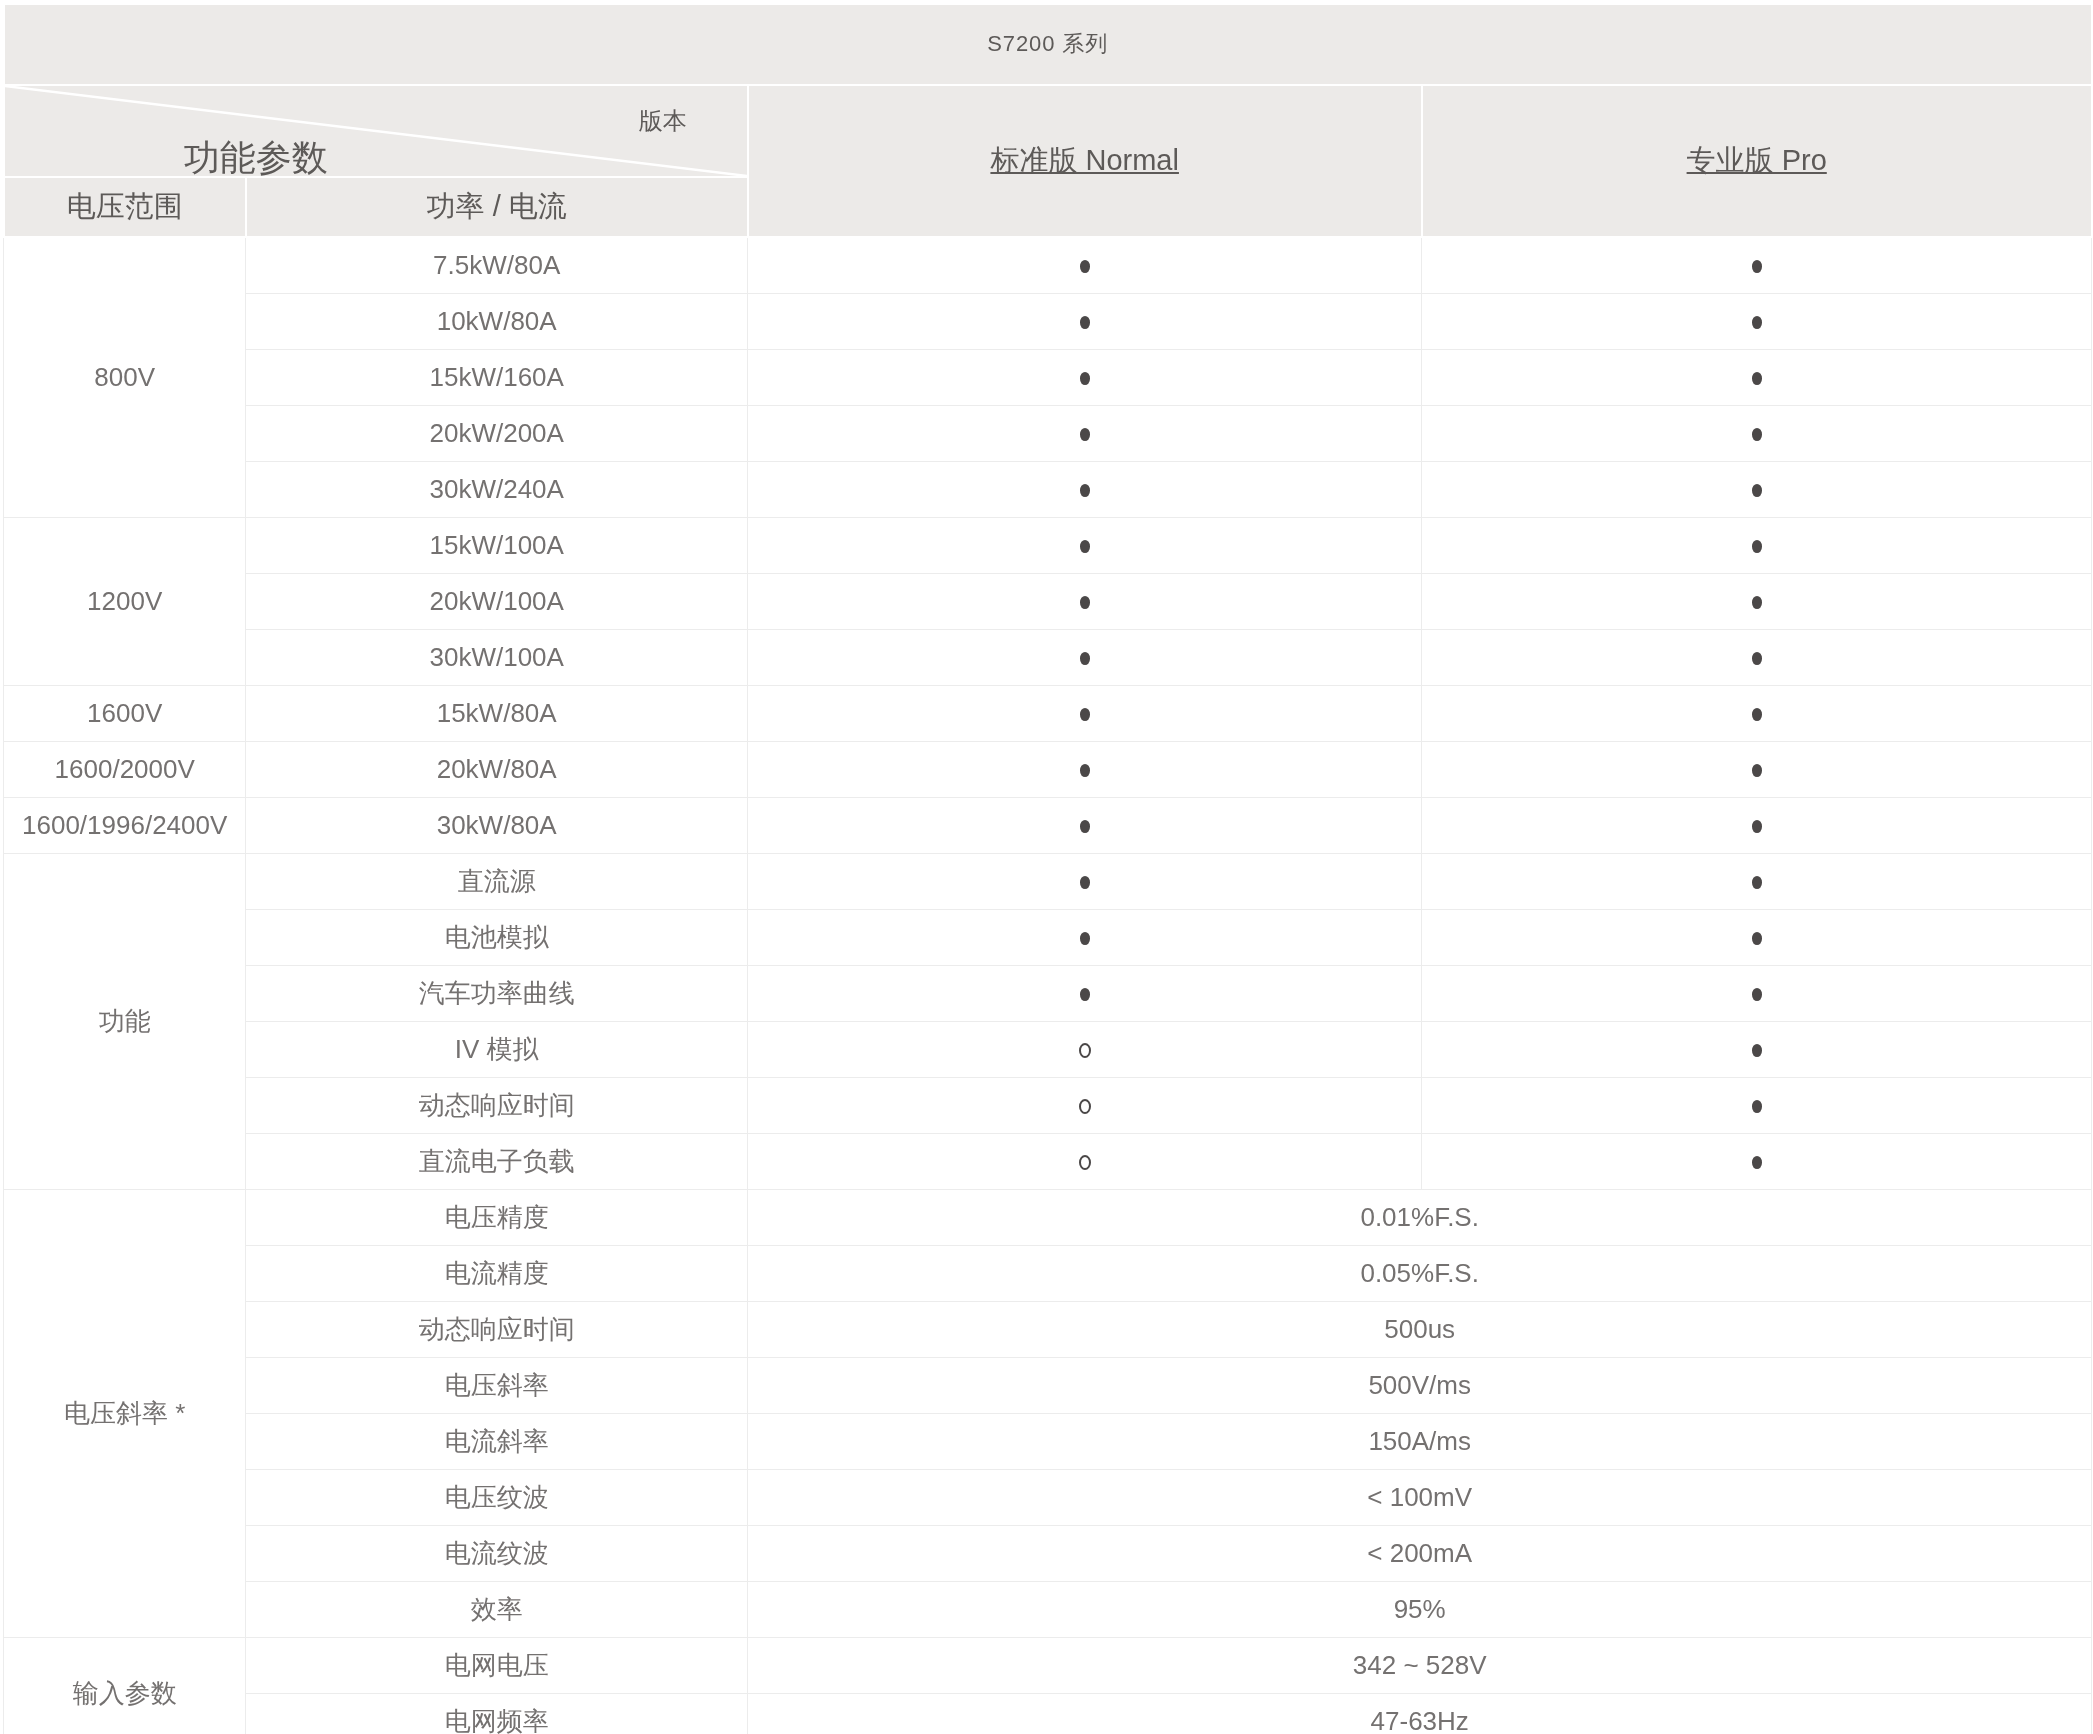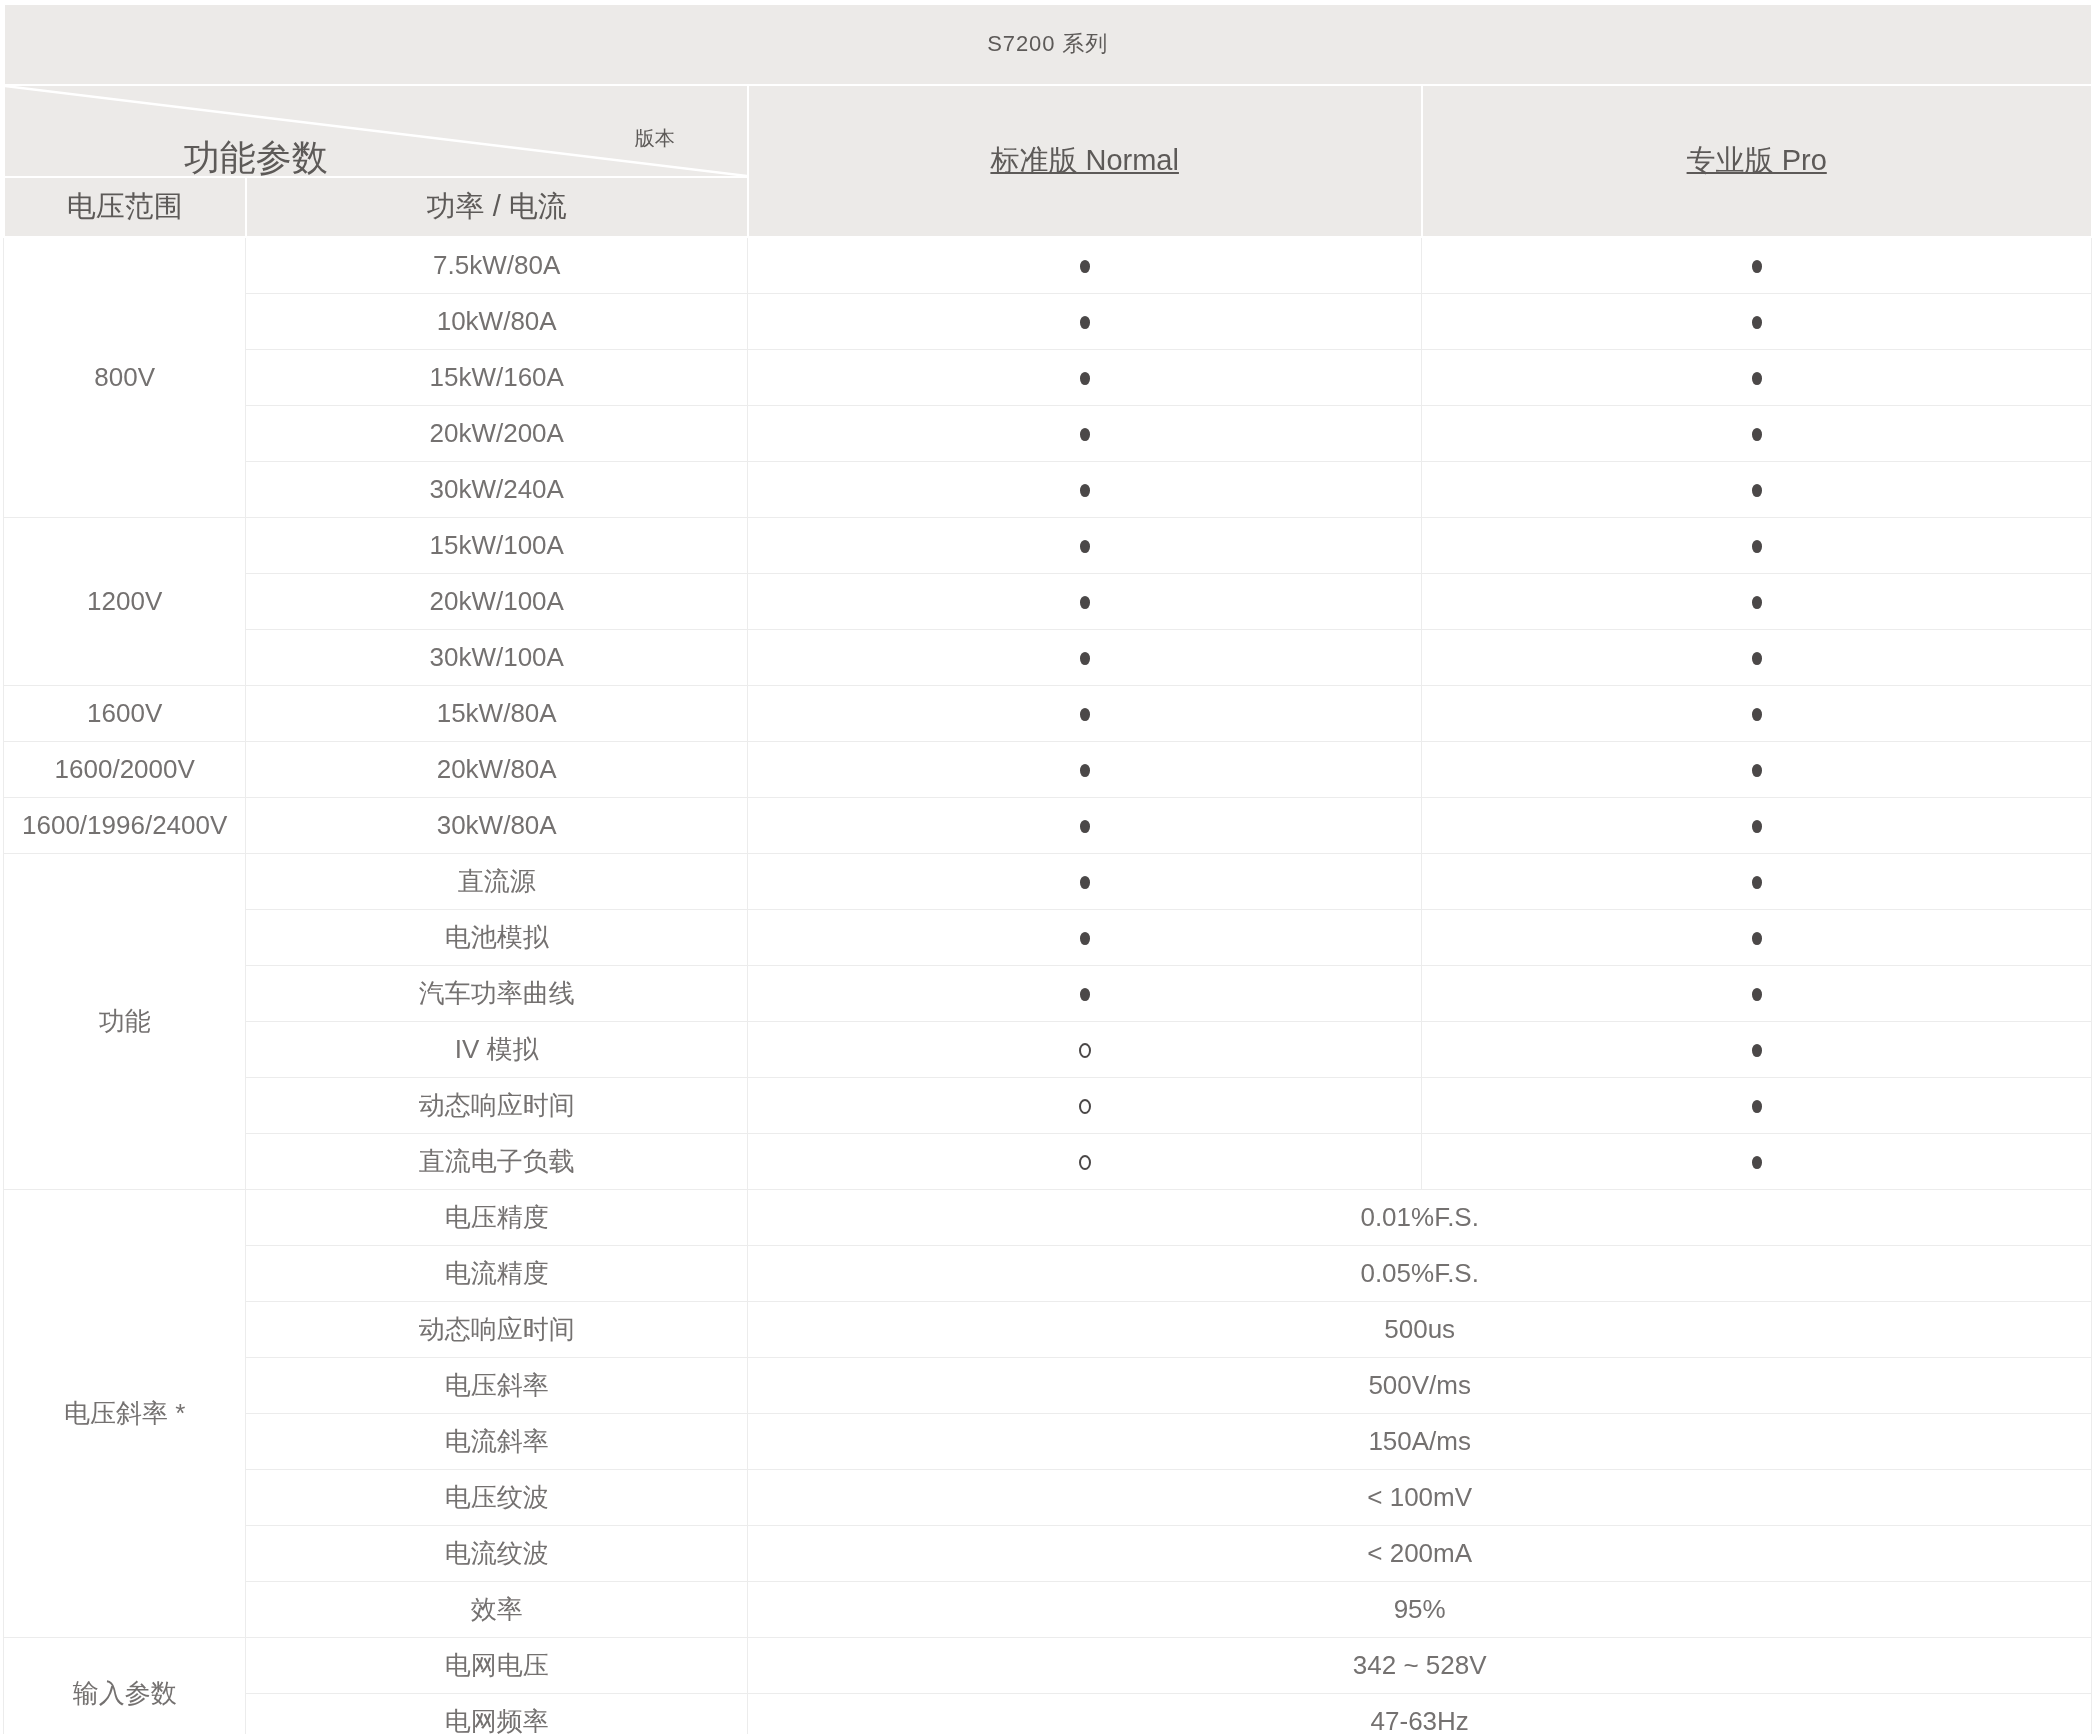--- a/index.html
+++ b/index.html
@@ -21,21 +21,21 @@
   .hdr{
     background:#eceae8;
     border:2.7px solid #ffffff;
     color:#5d5a58;
     vertical-align:middle;
     text-align:center;
   }
   .title-cell{height:77px;font-size:22px;letter-spacing:0.9px;}
   .diag{height:90px;position:relative;padding:0;}
   .diag svg{position:absolute;left:0;top:0;width:100%;height:100%;display:block;}
-  .diag .ver{position:absolute;top:19px;right:72px;font-size:20px;margin-top:20px;}
+  .diag .ver{position:absolute;top:19px;right:60px;font-size:24px;}
   .diag .par{position:absolute;top:48px;left:179px;font-size:36px;}
   .hcol{font-size:29px;text-decoration:underline;}
   .hsub{height:56px;font-size:29px;}
   
   tbody td{
     border:0.9px solid #ececec;
     height:53px;
     text-align:center;
     vertical-align:middle;
     font-size:26px;

